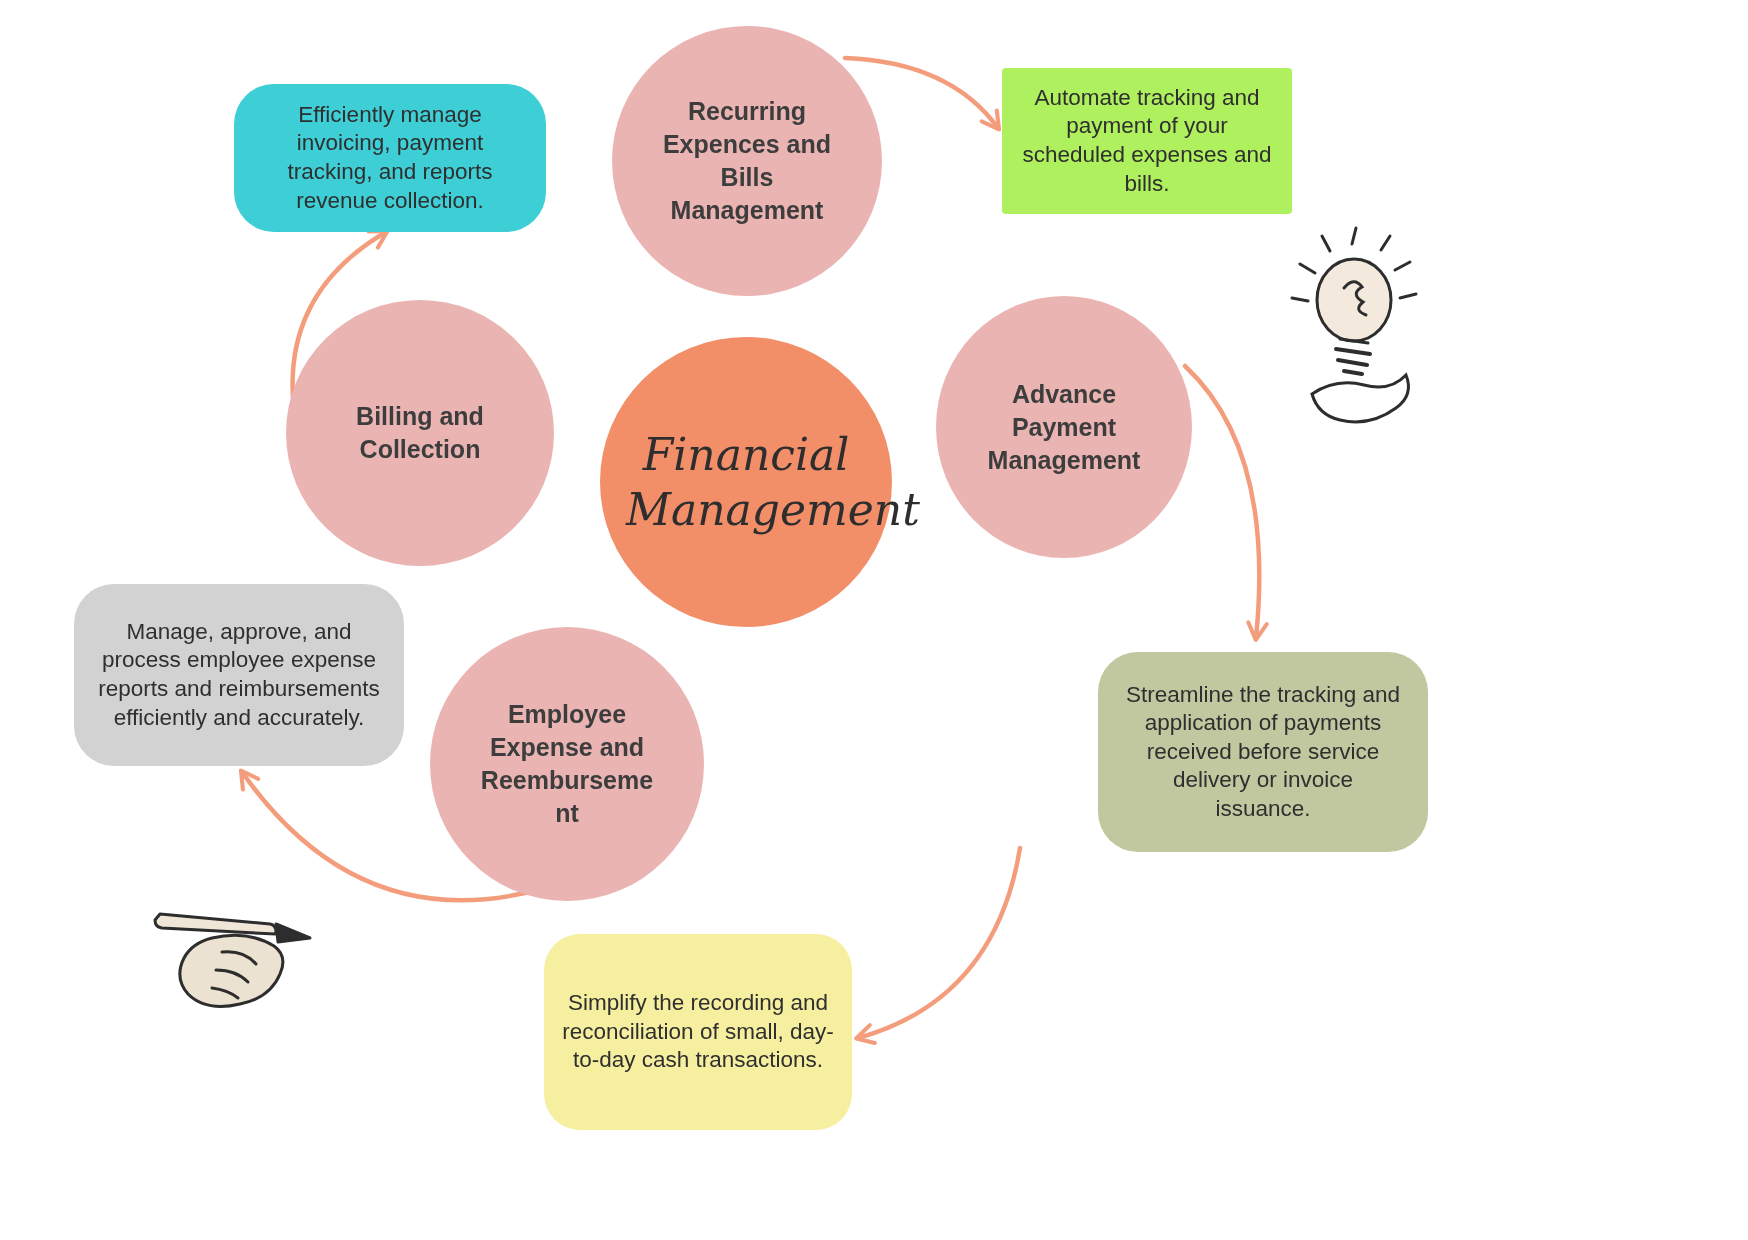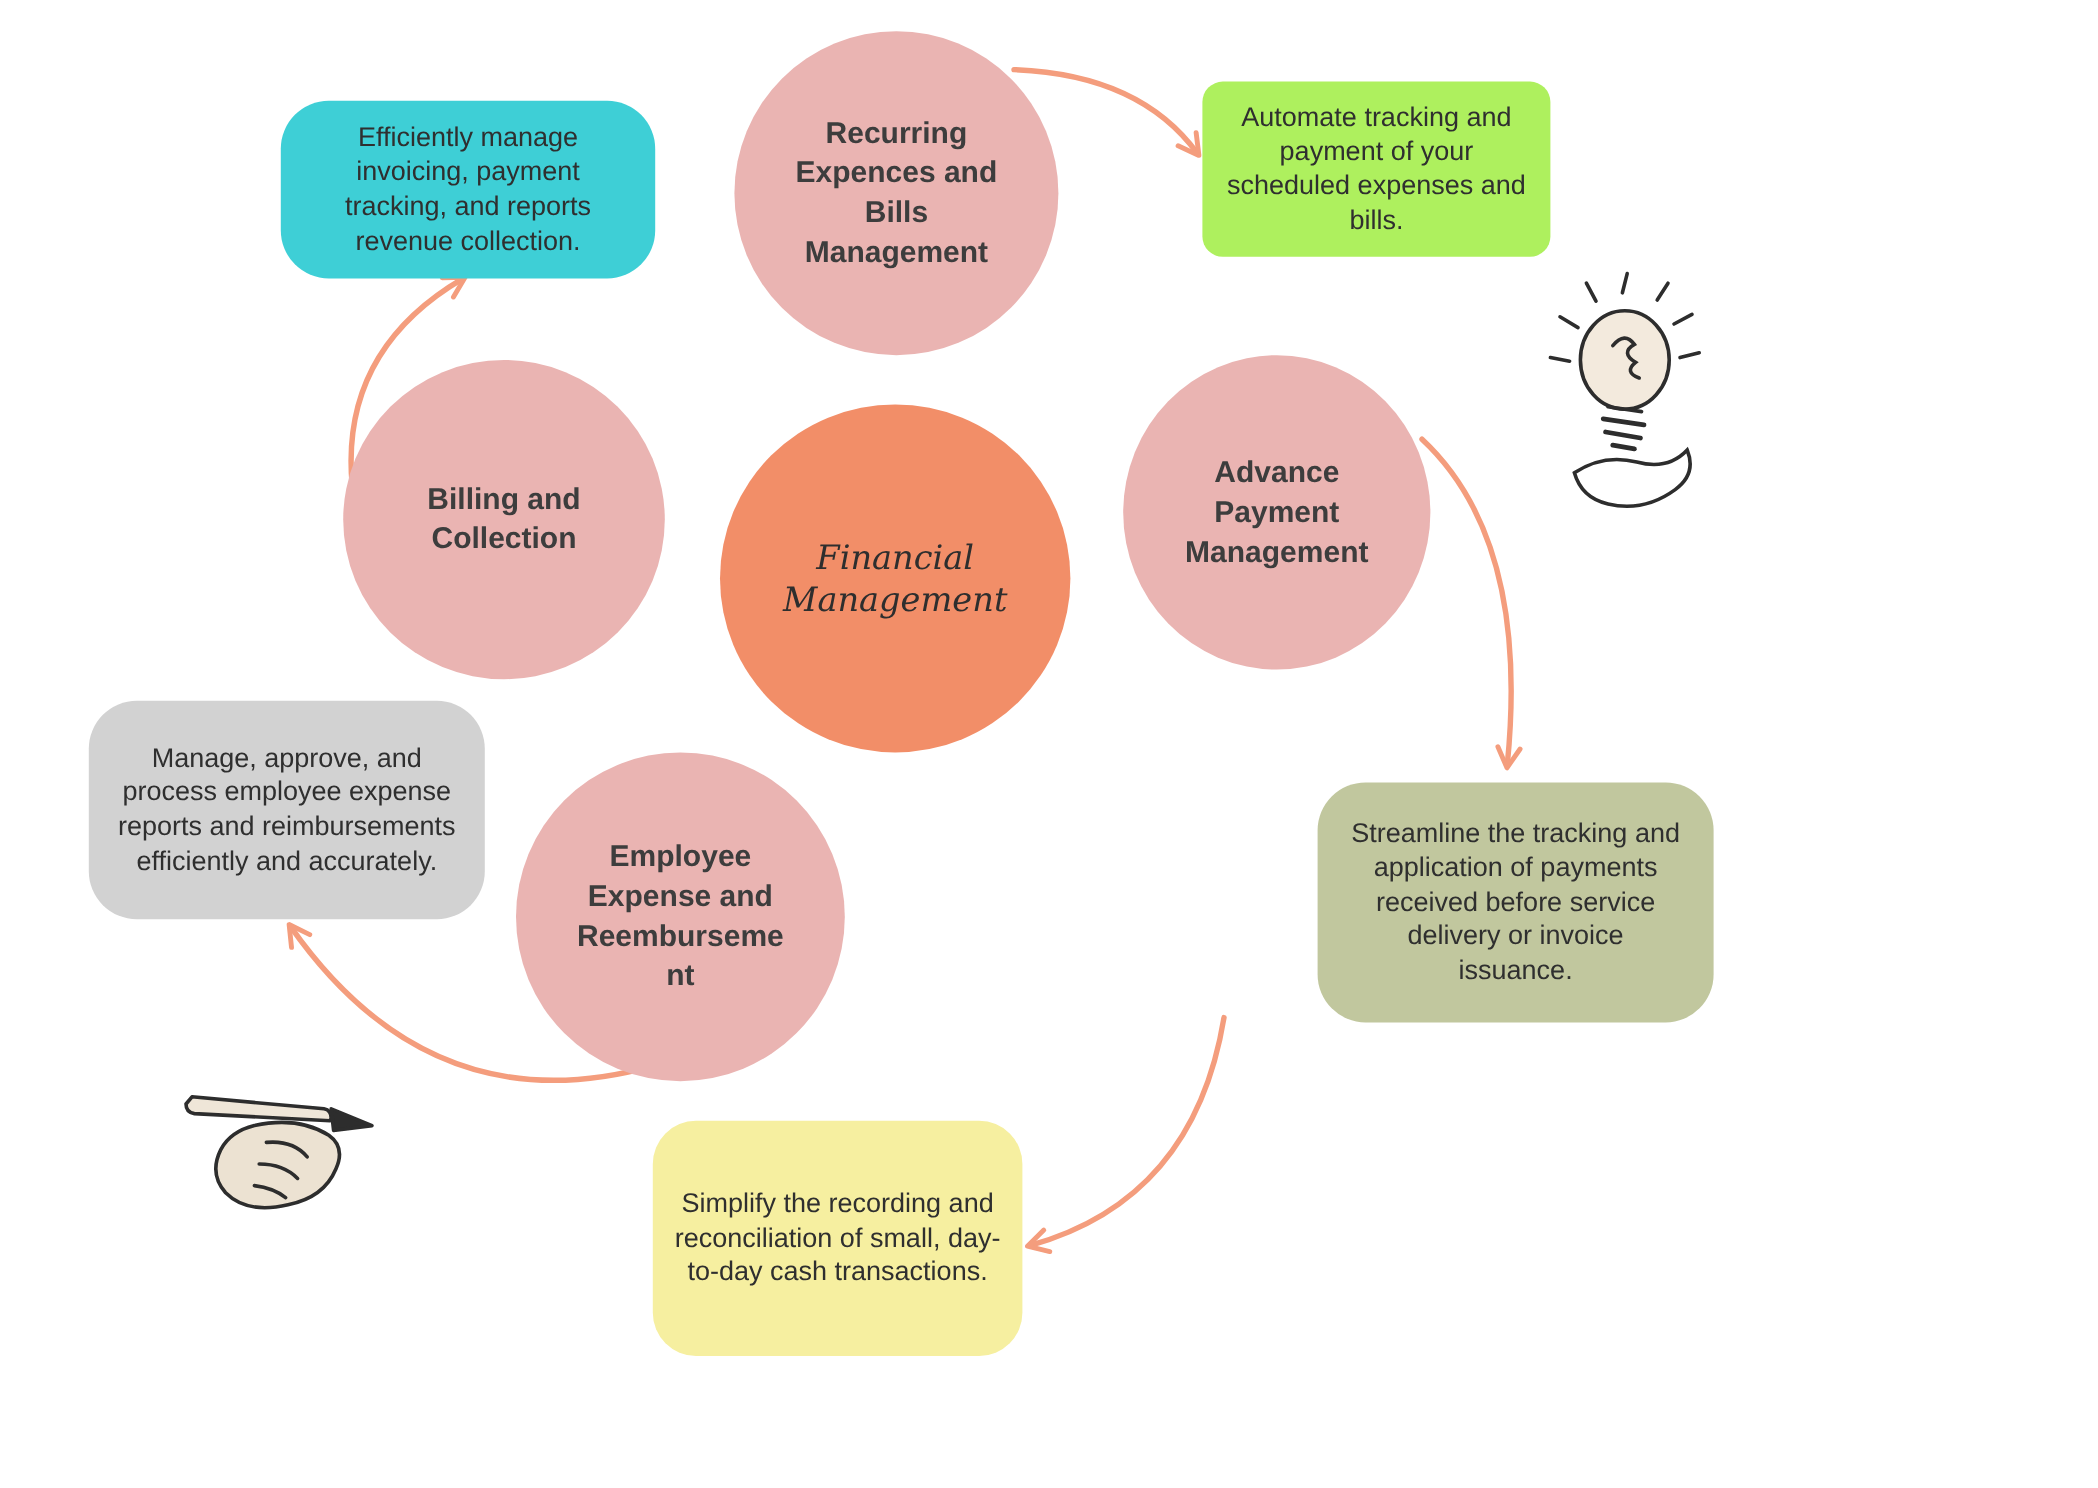--- a/index.html
+++ b/index.html
@@ -17,25 +17,25 @@
   html,body{margin:0;padding:0;background:#ffffff;}
   body{font-family:"Liberation Sans",sans-serif;}
   .canvas{position:relative;width:1748px;height:1240px;background:#ffffff;overflow:hidden;}
 
   .arrows{position:absolute;left:0;top:0;pointer-events:none;}
 
   .node{position:absolute;border-radius:50%;display:flex;align-items:center;justify-content:center;text-align:center;}
   .node.pink{background:var(--node-pink);}
   .node.center{background:var(--node-center);}
   .node-label{display:inline-block;font-weight:700;font-size:25px;line-height:1.32;color:var(--label-text);overflow-wrap:break-word;word-wrap:break-word;}
-  .center-label{display:inline-block;font-family:"DejaVu Serif","Liberation Serif",serif;font-style:italic;font-weight:500;font-size:28px;line-height:1.25;color:#2e2e2e;}
+  .center-label{display:inline-block;font-family:"DejaVu Serif","Liberation Serif",serif;font-style:italic;font-weight:500;font-size:44px;line-height:1.25;color:#2e2e2e;}
 
   .callout{position:absolute;display:flex;align-items:center;justify-content:center;text-align:center;box-sizing:border-box;padding:12px 18px;font-size:22.5px;line-height:1.27;color:var(--note-text);}
   .callout.cyan{background:var(--callout-cyan);border-radius:40px;}
-  .callout.green{background:var(--callout-green);border-radius:17px;}
+  .callout.green{background:var(--callout-green);border-radius:4px;}
   .callout.gray{background:var(--callout-gray);border-radius:40px;}
   .callout.olive{background:var(--callout-olive);border-radius:40px;}
   .callout.yellow{background:var(--callout-yellow);border-radius:36px;}
 
   .sketch{position:absolute;pointer-events:none;}
 </style>
 </head>
 <body>
 
 <div class="canvas">

